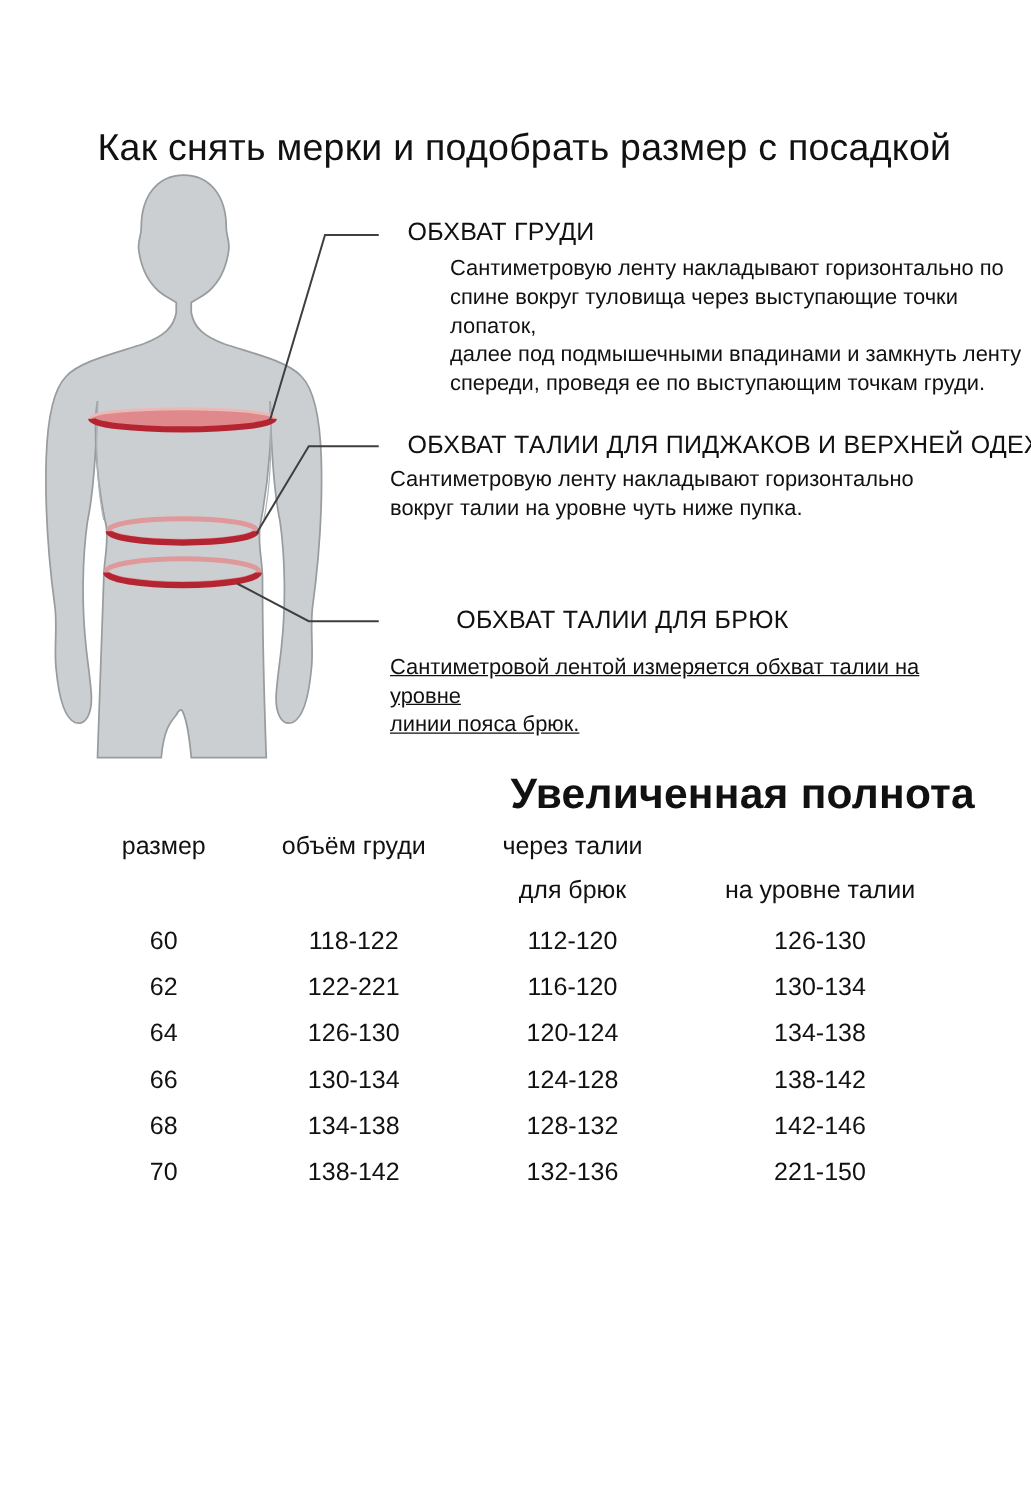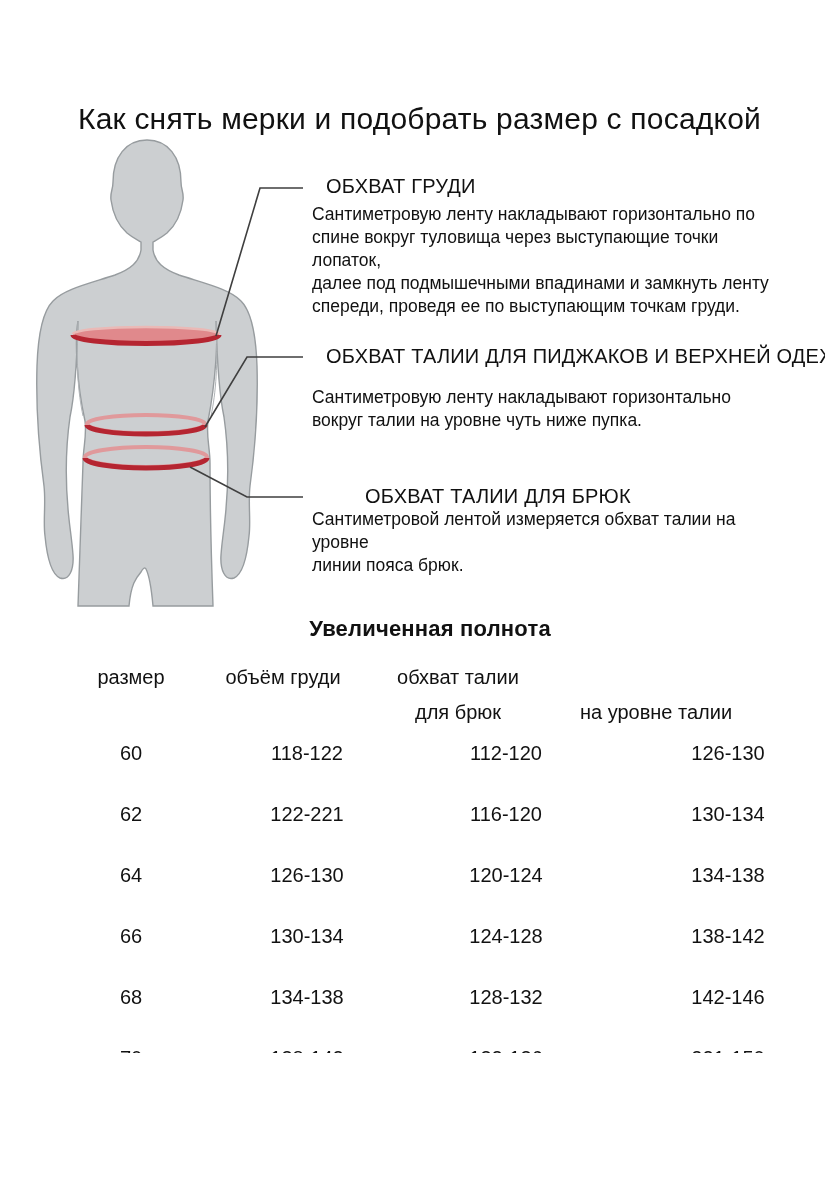--- a/index.html
+++ b/index.html
@@ -8,32 +8,32 @@
 
   .main-title{position:absolute;left:78px;top:82px;font-size:30px;font-weight:400;
     letter-spacing:.2px;white-space:nowrap;}
 
   .figure-wrap{position:absolute;left:20px;top:130px;width:290px;height:480px;}
 
   .section-heading{position:absolute;left:326px;font-size:20px;font-weight:400;
     letter-spacing:.2px;white-space:nowrap;}
   .section-body{position:absolute;left:312px;font-size:17.5px;line-height:23px;
     white-space:pre-line;}
-  .s1-h{top:175px;} .s1-b{top:203px;width:460px;}
-  .s2-h{top:345px;} .s2-b{top:386px;width:470px;}
-  .s3-h{top:485px;margin-left:39px;} .s3-b{top:508px;width:480px;}
+  .s1-h{top:175px;} .s1-b{top:203px;width:460px;margin-left:48px;}
+  .s2-h{top:345px;} .s2-b{top:372px;width:470px;}
+  .s3-h{top:485px;margin-left:39px;} .s3-b{top:522px;width:480px;text-decoration:underline;}
 
-  .table-title{position:absolute;left:80px;top:616px;width:700px;text-align:center;
-    font-size:22px;font-weight:700;letter-spacing:.2px;}
+  .table-title{position:absolute;left:80px;top:616px;width:700px;text-align:right;
+    font-size:34px;font-weight:700;letter-spacing:.2px;}
 
   .size-grid{position:absolute;left:80px;width:700px;display:grid;
     grid-template-columns:102px 202px 148px 248px;font-size:20px;}
   .size-grid .cell{text-align:center;white-space:nowrap;}
   .grid-h1{top:666px;} .grid-h2{top:701px;}
-  .grid-data{top:735px;grid-auto-rows:37px;align-items:center;gap:24px;}
+  .grid-data{top:735px;grid-auto-rows:37px;align-items:center;}
 </style>
 </head>
 <body>
 
 <div class="page">
 
   <h1 class="main-title">Как снять мерки и подобрать размер с посадкой</h1>
 
   <div class="figure-wrap">
     <svg width="290" height="480" viewBox="0 0 290 480">
@@ -92,21 +92,21 @@
 
   <div class="section-heading s3-h">ОБХВАТ ТАЛИИ ДЛЯ БРЮК</div>
   <div class="section-body s3-b">Сантиметровой лентой измеряется обхват талии на уровне
 линии пояса брюк.</div>
 
   <div class="table-title">Увеличенная полнота</div>
 
   <div class="size-grid grid-h1">
     <div class="cell">размер</div>
     <div class="cell">объём груди</div>
-    <div class="cell">обхват талии</div>
+    <div class="cell">через талии</div>
   </div>
   <div class="size-grid grid-h2">
     <div class="cell"></div>
     <div class="cell"></div>
     <div class="cell">для брюк</div>
     <div class="cell">на уровне талии</div>
   </div>
 
   <div class="size-grid grid-data">
     <div class="cell">60</div>

